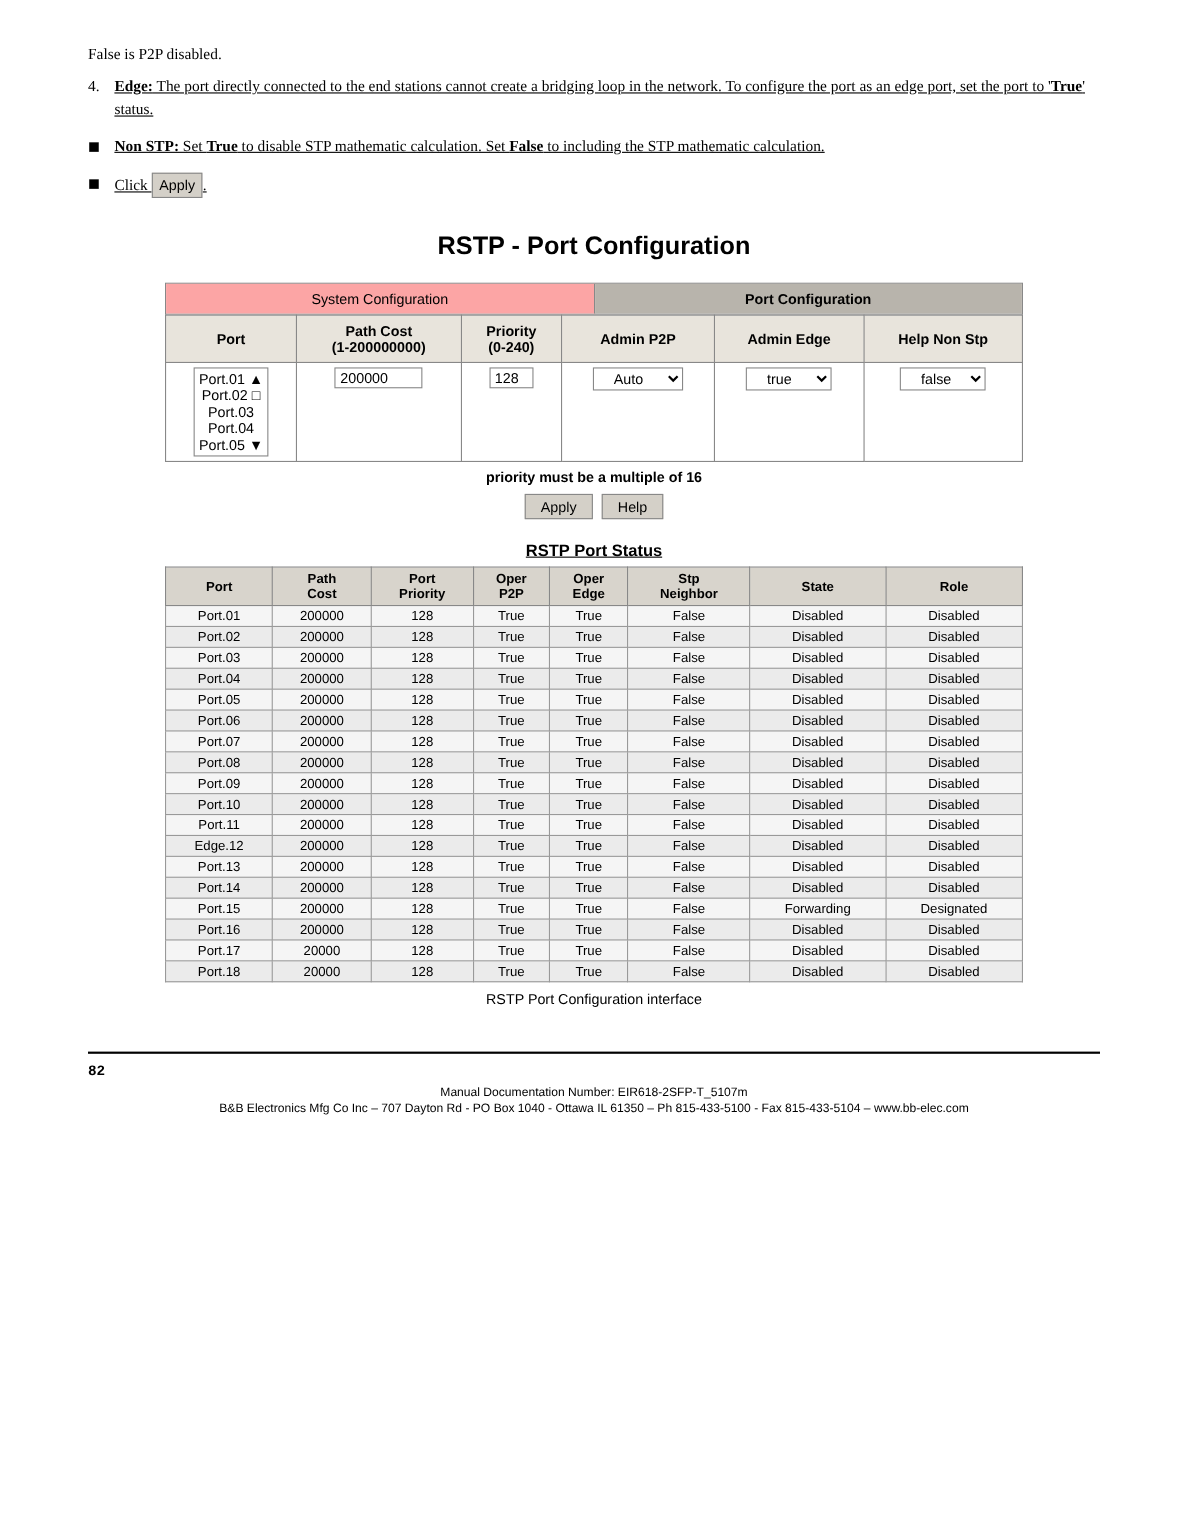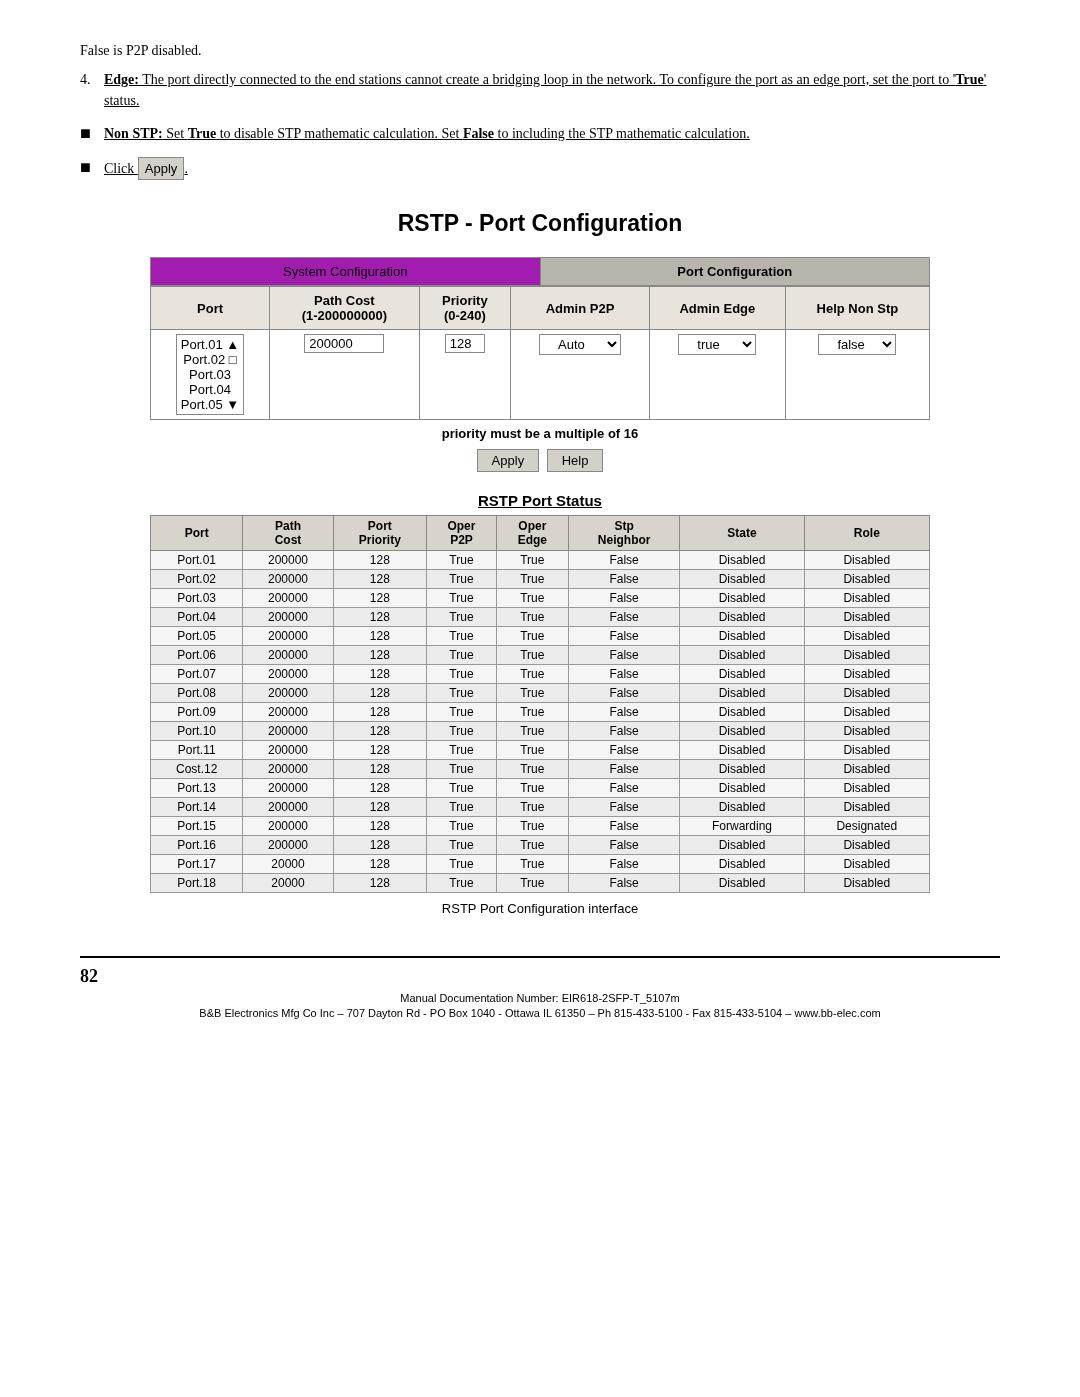--- a/index.html
+++ b/index.html
@@ -69,21 +69,21 @@
       display: flex;
       border: 1px solid #888;
       margin-bottom: 0;
     }
     .tab {
       flex: 1;
       text-align: center;
       padding: 6px 10px;
       font-family: Arial, sans-serif;
       font-size: 13px;
-      background: #a21caf;
+      background: #fca5a5;
       border-right: 1px solid #888;
       color: #000;
     }
     .tab:last-child { border-right: none; }
     .tab.active {
       background: #b8b4ac;
       font-weight: bold;
     }
 
     
@@ -203,22 +203,22 @@
       margin: 8px 0;
     }
 
     
     .footer {
       margin-top: 40px;
       border-top: 2px solid #000;
       padding-top: 8px;
     }
     .page-num {
-      font-family: Liberation Serif, serif;
-      font-size: 18px;
+      font-family: Liberation Mono, monospace;
+      font-size: 13px;
       font-weight: bold;
     }
     .footer-center {
       text-align: center;
       font-family: Arial, sans-serif;
       font-size: 11px;
       margin-top: 4px;
     }
     .footer-center p { line-height: 1.4; }
   </style>
@@ -437,21 +437,21 @@
           <td>Port.11</td>
           <td>200000</td>
           <td>128</td>
           <td>True</td>
           <td>True</td>
           <td>False</td>
           <td>Disabled</td>
           <td>Disabled</td>
         </tr>
         <tr>
-          <td>Cost.12</td>
+          <td>Edge.12</td>
           <td>200000</td>
           <td>128</td>
           <td>True</td>
           <td>True</td>
           <td>False</td>
           <td>Disabled</td>
           <td>Disabled</td>
         </tr>
         <tr>
           <td>Port.13</td>

